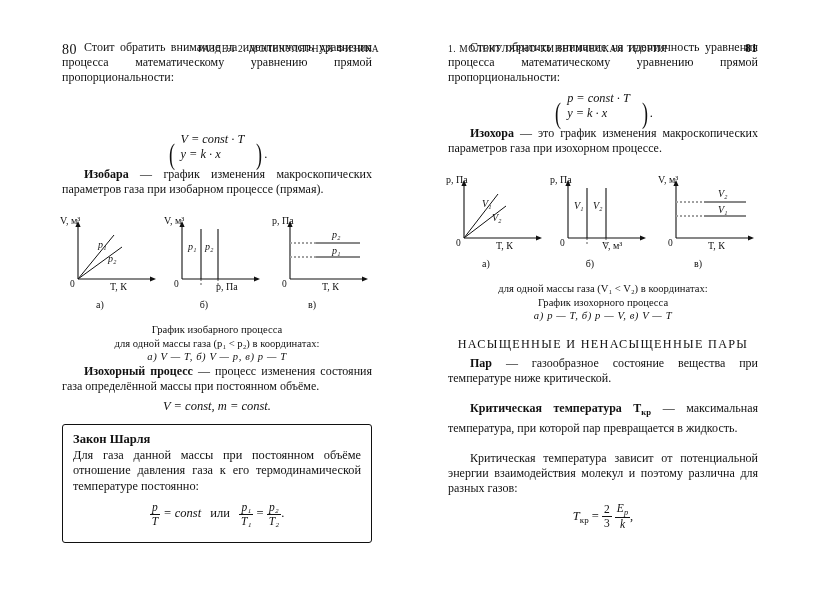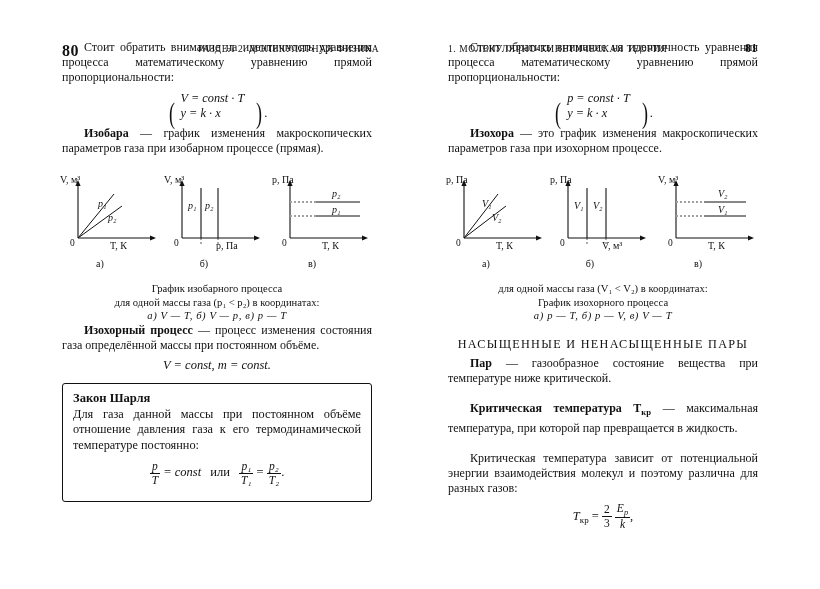--- a/index.html
+++ b/index.html
@@ -29,21 +29,21 @@
   .col-right { left: 448px; }
 
   .runhead {
     position: absolute;
     top: 44px;
     font-family: "Liberation Serif", serif;
     font-size: 9.5px;
     letter-spacing: 0.6px;
     color: #111;
   }
-  .rh-left-pg   { left: 62px;  top: 42px; font-weight: bold; font-size: 16px; }
+  .rh-left-pg   { left: 62px;  top: 42px; font-weight: normal; font-size: 14px; }
   .rh-left-txt  { left: 198px; top: 44px; }
   .rh-right-txt { left: 448px; top: 44px; }
   .rh-right-pg  { left: 745px; top: 42px; font-weight: bold; font-size: 11.5px; }
 
   p.body {
     margin: 0 0 0 0;
     font-size: 12px;
     line-height: 15.2px;
     text-align: justify;
     text-indent: 22px;
@@ -164,21 +164,21 @@
   <div class="runhead rh-left-pg">80</div>
   <div class="runhead rh-left-txt spaced">РАЗДЕЛ 2. МОЛЕКУЛЯРНАЯ ФИЗИКА</div>
   <div class="runhead rh-right-txt spaced">1. МОЛЕКУЛЯРНО-КИНЕТИЧЕСКАЯ ТЕОРИЯ</div>
   <div class="runhead rh-right-pg">81</div>
 
   <div class="col col-left">
 
     <p class="body">Стоит обратить внимание на идентичность уравнения процесса математическому уравнению прямой пропорциональности:</p>
 
     <div class="formula">
-      <span class="paren-l">(</span><span class="brace-block" style="padding-left:4px;">
+      <span class="paren-l">(</span><span class="brace-block" style="padding-left:4px;margin-top:41px;">
         <span class="ln it">V = const · T</span>
         <span class="ln it">y = k · x</span>
       </span><span class="paren-r">)</span><span>.</span>
     </div>
 
     <p class="body"><span class="b">Изобара</span><span> — график изменения макроскопических параметров газа при изобарном процессе (прямая).</span></p>
 
     <div class="charts">
 
       <div class="chart" style="left:0px; top:0px;">

